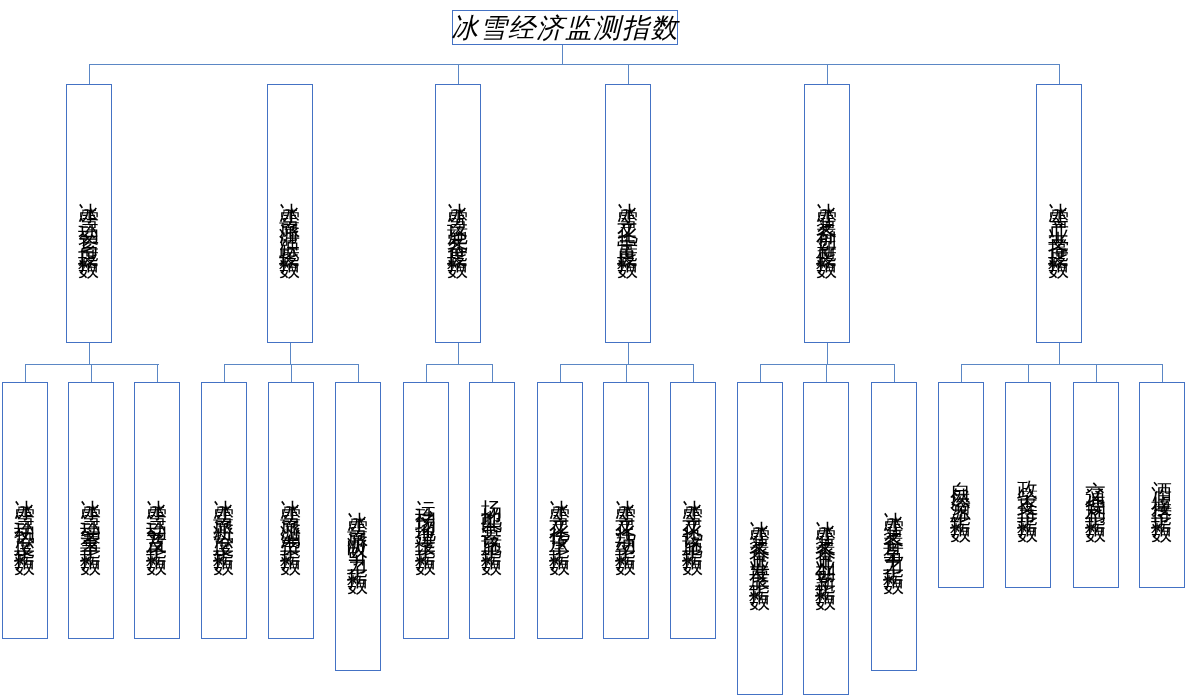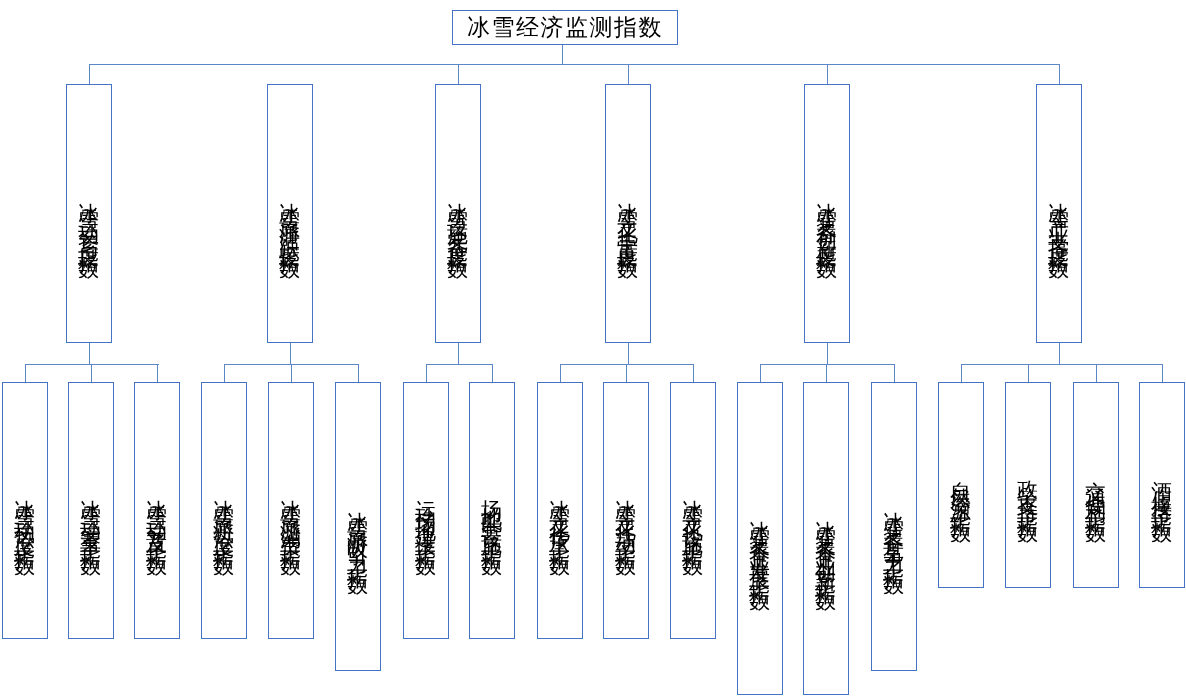--- a/index.html
+++ b/index.html
@@ -24,24 +24,25 @@
     position:absolute;
     box-sizing:border-box;
     background:var(--background);
     border:1.5px solid var(--box-border);
     display:flex;
     align-items:center;
     justify-content:center;
     color:var(--text);
   }
   .htext{
-    font-size:23px;
+    font-size:27px;
     letter-spacing:1.5px;
     white-space:nowrap;
     color:var(--text);
+    font-style:italic;
   }
   .vtext{
     writing-mode:vertical-rl;
     text-orientation:upright;
     font-size:21px;
     letter-spacing:7px;
     line-height:1;
     padding-top:7px;
     color:var(--text);
   }

